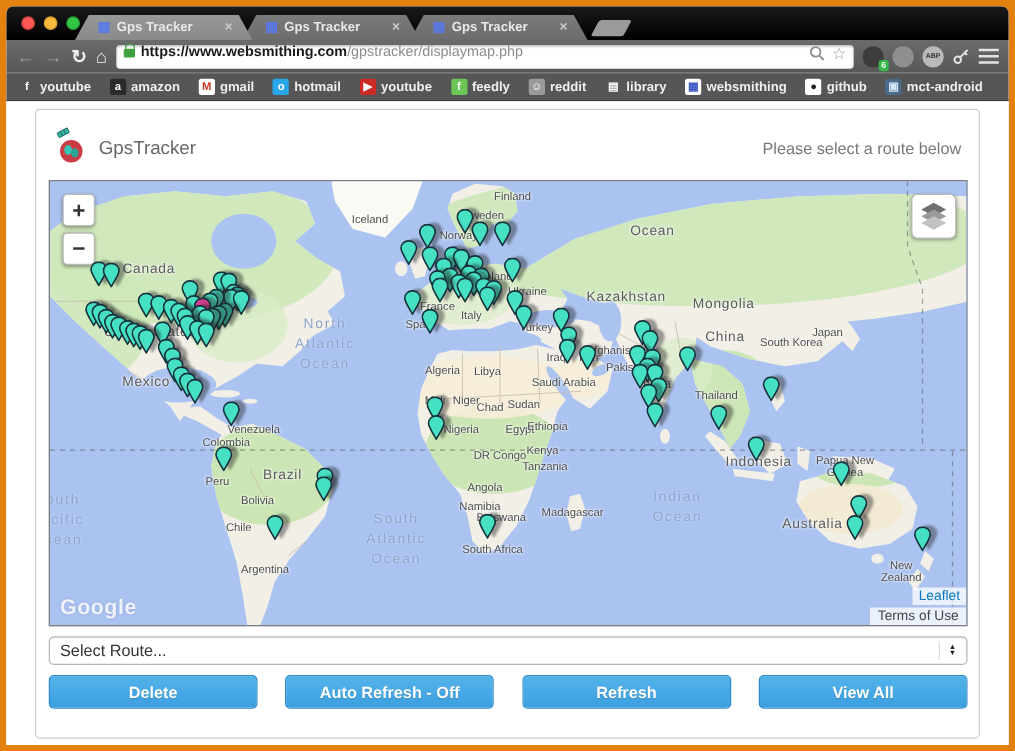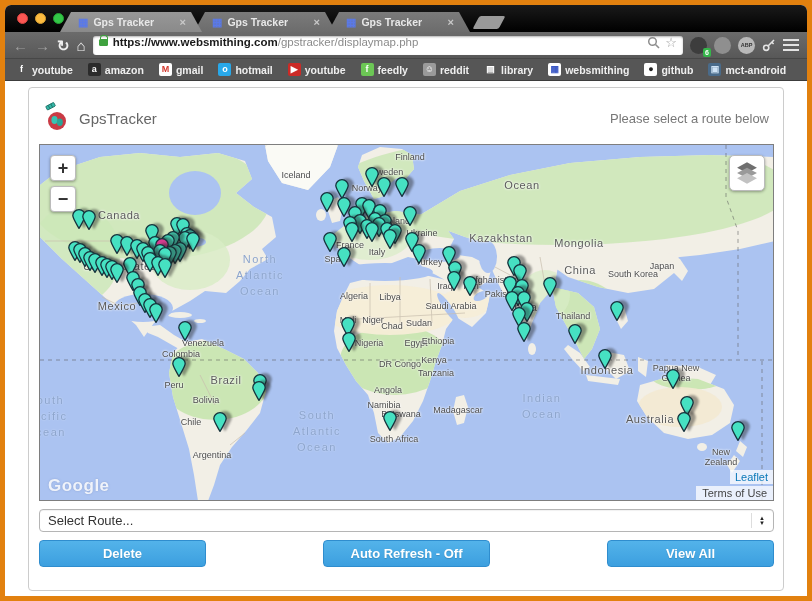--- a/index.html
+++ b/index.html
@@ -701,20 +701,21 @@
           <span>Select Route...</span>
           <span class="stepper">
             <span>▲</span>
             <span>▼</span>
           </span>
         </div>
 
         <div class="btnrow" id="btnrow">
             <div class="bluebtn">Delete</div>
             <div class="bluebtn">Auto Refresh - Off</div>
+            <div class="bluebtn">Refresh</div>
             <div class="bluebtn">View All</div>
           </div>
 
       </div>
     </div>
 
   </div>
 </div>
 
 </body></html>

